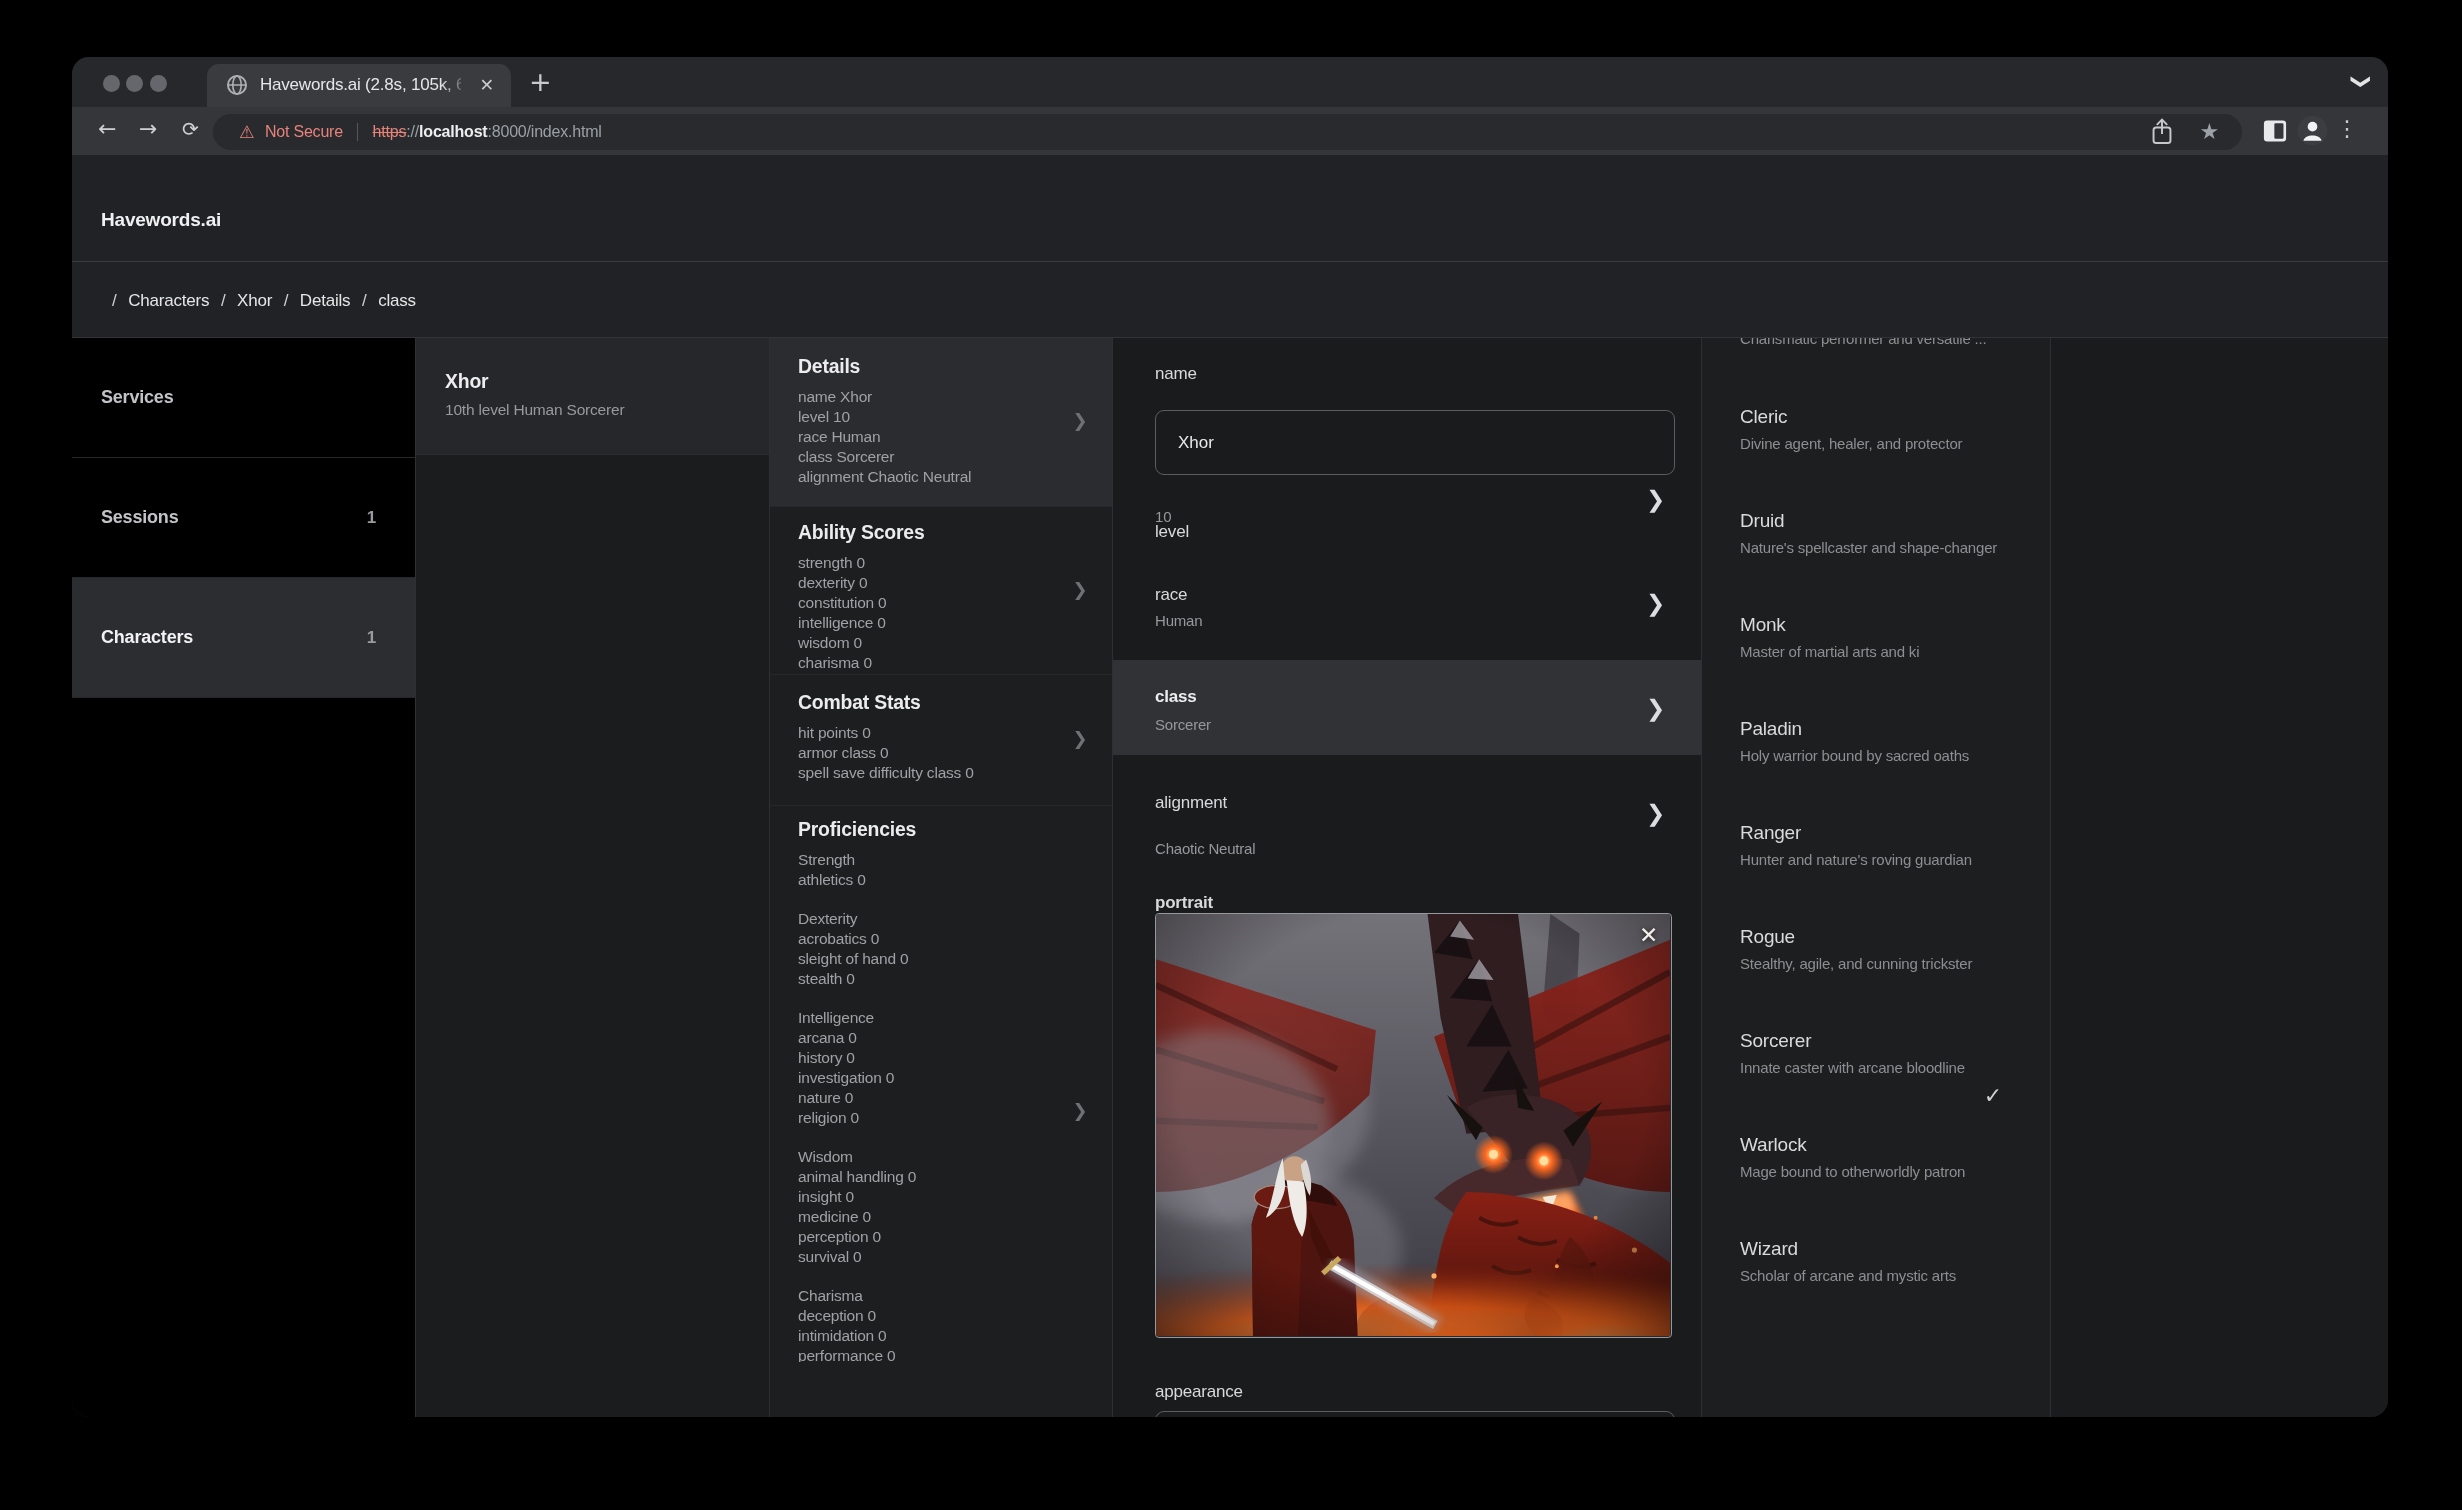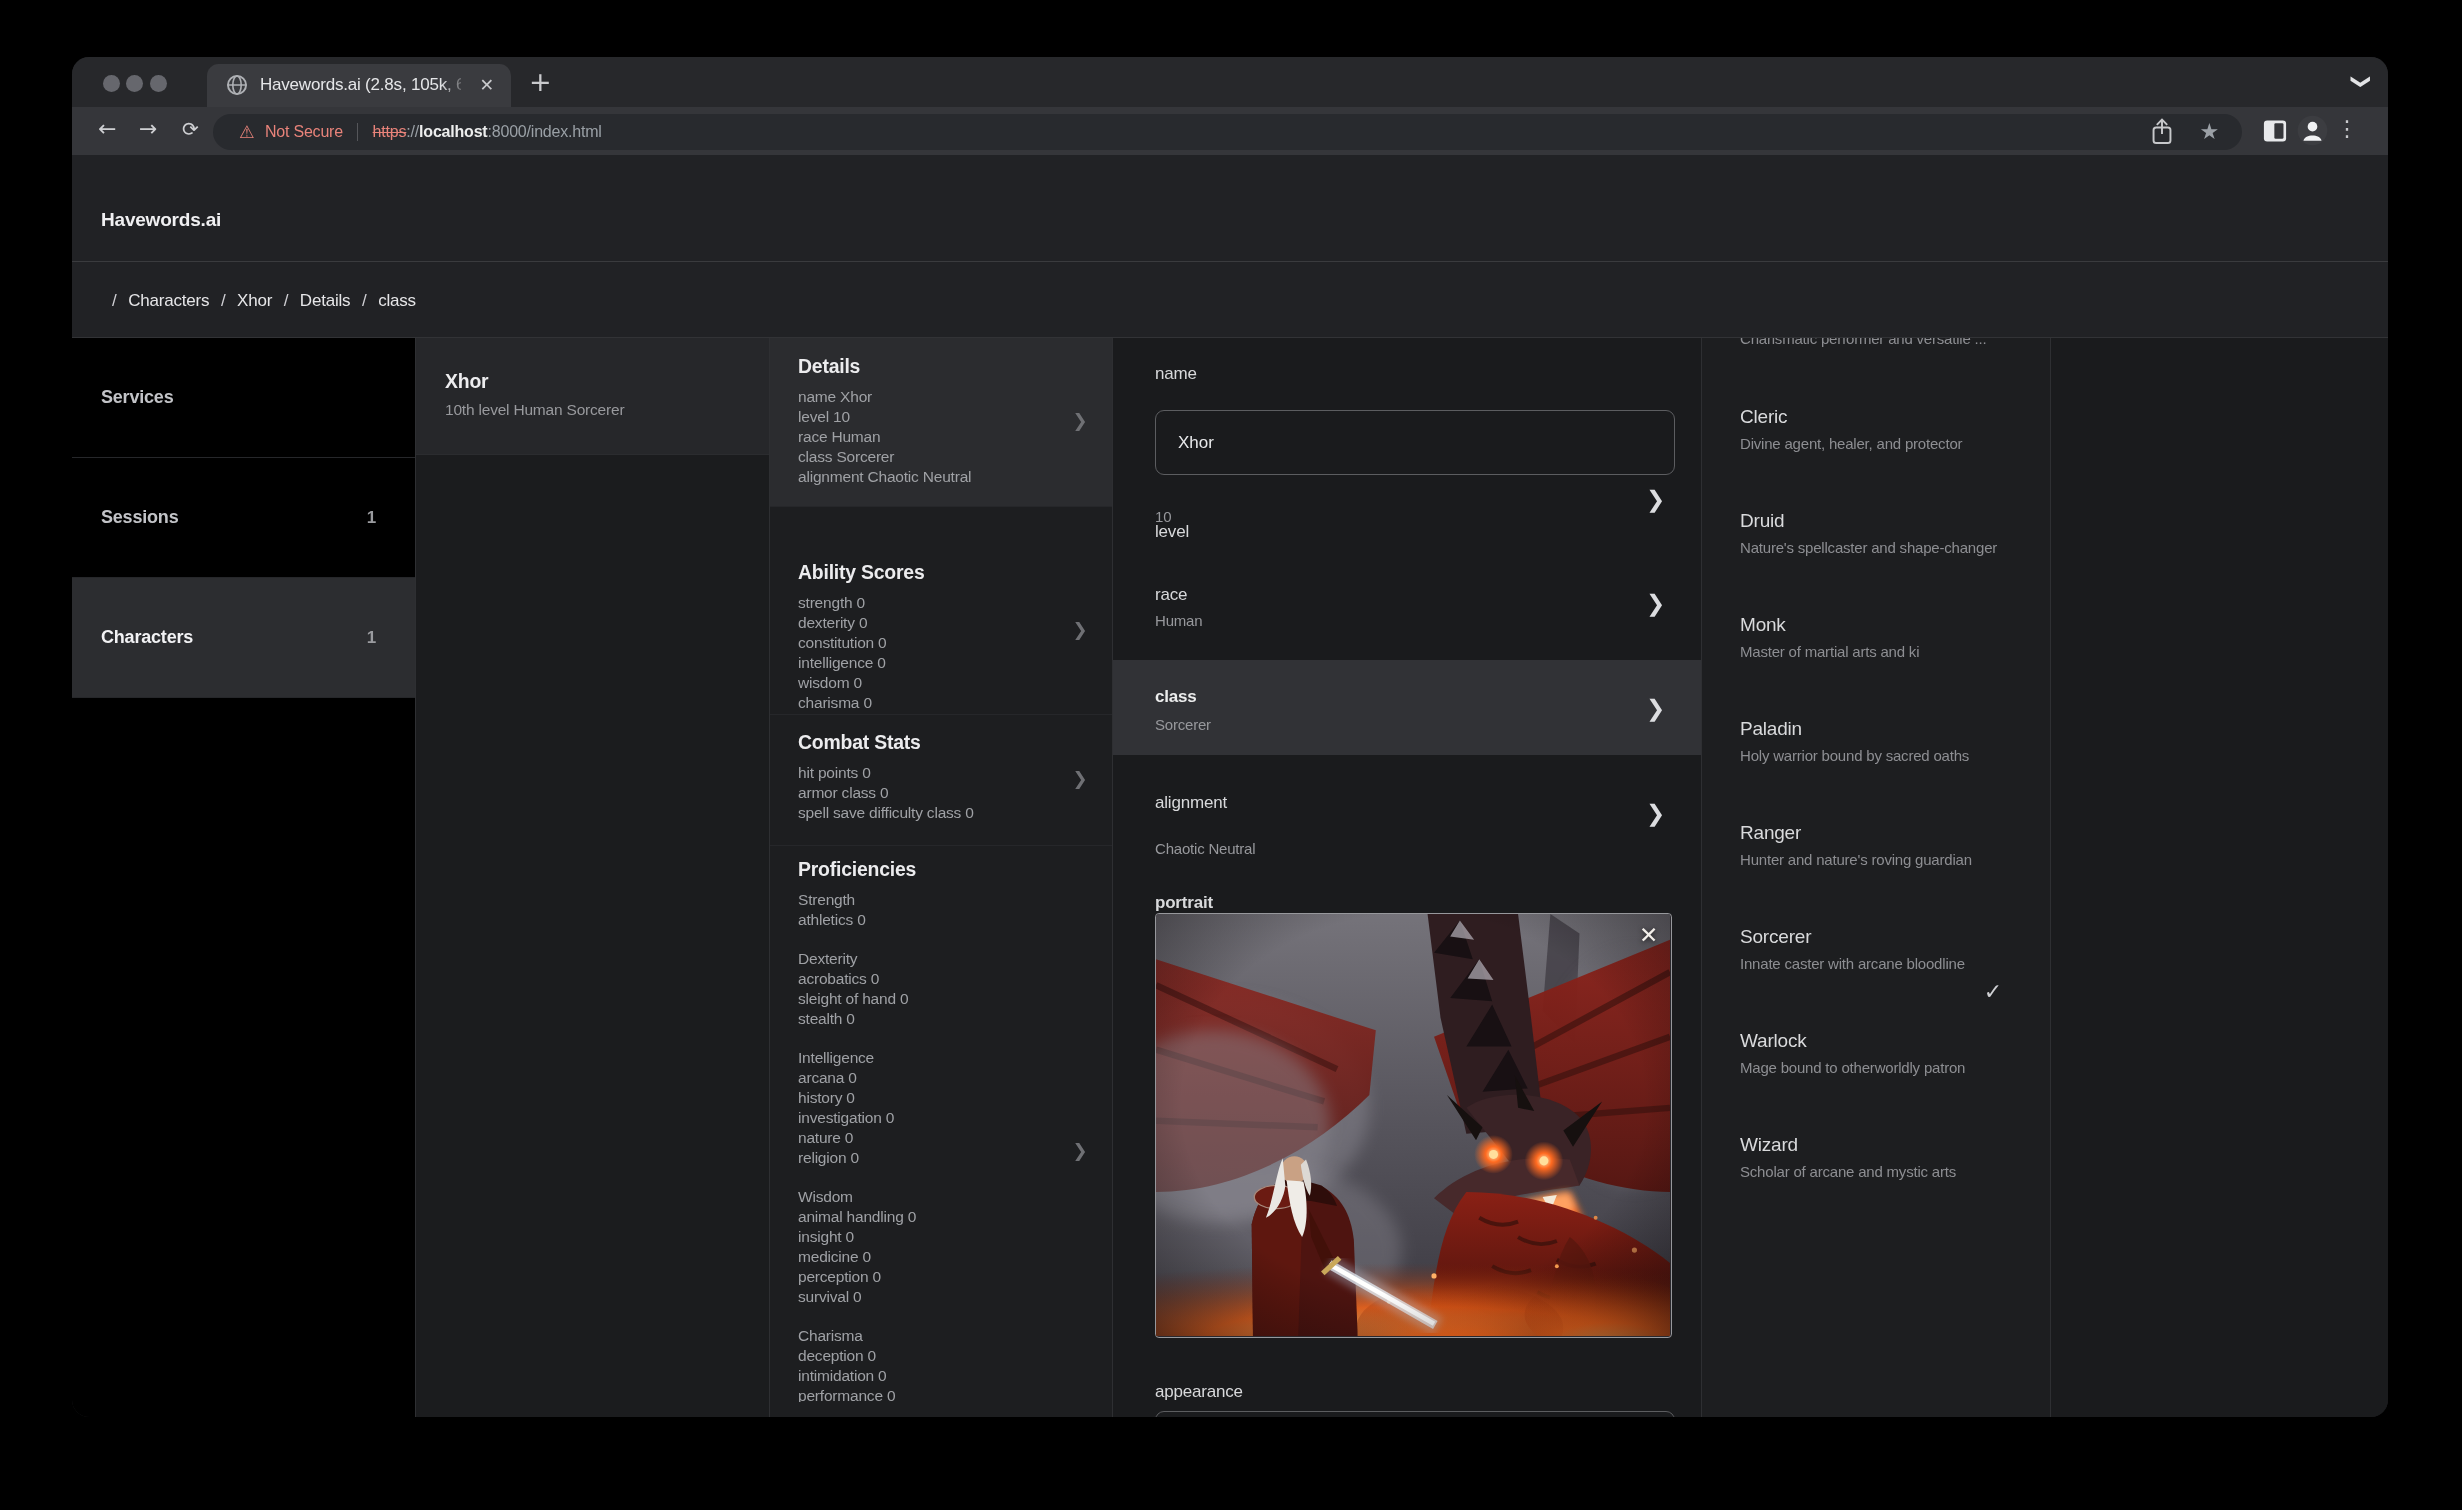--- a/index.html
+++ b/index.html
@@ -66,21 +66,21 @@
   .side-count { font-size:17px; color:#9a9b9f; }
 
   
   .char-card { height:117px; background:#26272a; border-bottom:0.6px solid #2b2c2f; padding:32px 0 0 29px; }
   .char-name { font-size:19.4px; color:#ededef; font-weight:bold; }
   .char-sub  { margin-top:8.4px; font-size:15.5px; color:#98999d; }
 
   
   .section { position:relative; padding:17px 45px 0 28px; border-bottom:0.6px solid #26272a; overflow:hidden; }
   .sec-details { height:169px; background:#2b2c2f; }
-  .sec-ability { height:168px; padding-top:14.2px;margin-top:40px; }
+  .sec-ability { height:168px; padding-top:14.2px; }
   .sec-combat  { height:131px; padding-top:15.5px; }
   .sec-prof    { height:556px; padding-top:11.6px; border-bottom:none; }
   .sec-title { font-size:19.4px; font-weight:bold; color:#ececee; line-height:23px; margin-bottom:9px; }
   .oline { font-size:15.5px; color:#9fa1a5; line-height:20px; white-space:nowrap; }
   .ogroup { margin-top:19px; }
   .sec-chevron { position:absolute; right:24.6px; font-size:18px; color:#6f7074;
                  font-family:"DejaVu Sans",sans-serif; }
   .chev-mid { top:50%; margin-top:-11.6px; }
   .chev-prof { top:294px; }
 
@@ -428,20 +428,24 @@
           </div>
           <div class="class-item">
             <div class="ci-name">Paladin</div>
             <div class="ci-desc">Holy warrior bound by sacred oaths</div>
           </div>
           <div class="class-item">
             <div class="ci-name">Ranger</div>
             <div class="ci-desc">Hunter and nature's roving guardian</div>
           </div>
           <div class="class-item">
+            <div class="ci-name">Rogue</div>
+            <div class="ci-desc">Stealthy, agile, and cunning trickster</div>
+          </div>
+          <div class="class-item">
             <div class="ci-name">Sorcerer</div>
             <div class="ci-desc">Innate caster with arcane bloodline</div>
             <span class="ci-check">✓</span>
           </div>
           <div class="class-item">
             <div class="ci-name">Warlock</div>
             <div class="ci-desc">Mage bound to otherworldly patron</div>
           </div>
           <div class="class-item">
             <div class="ci-name">Wizard</div>

